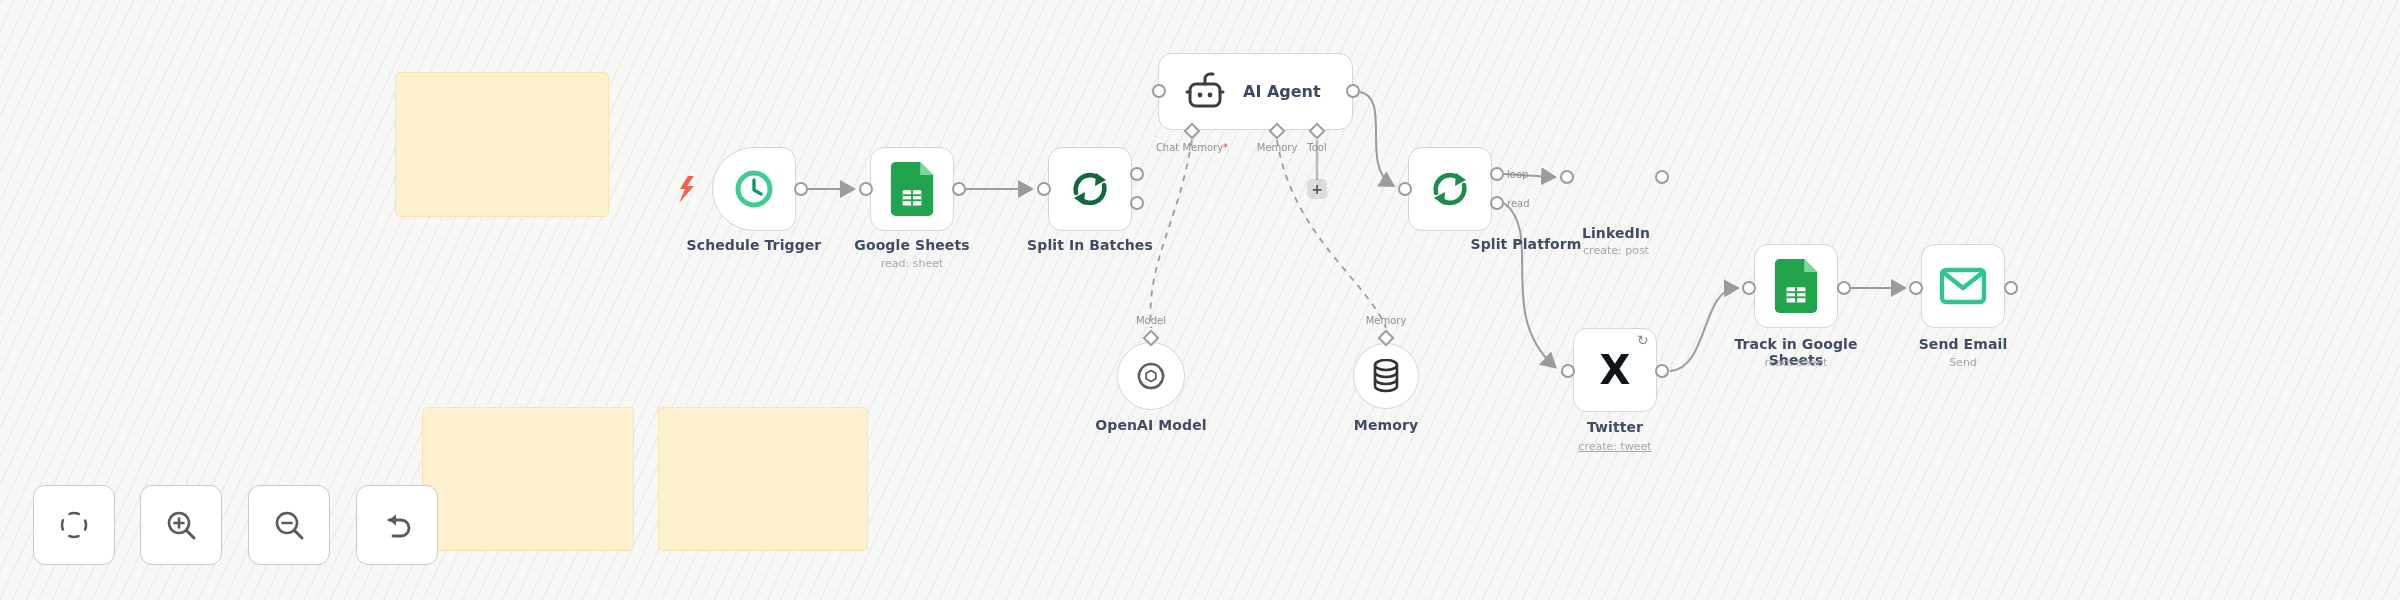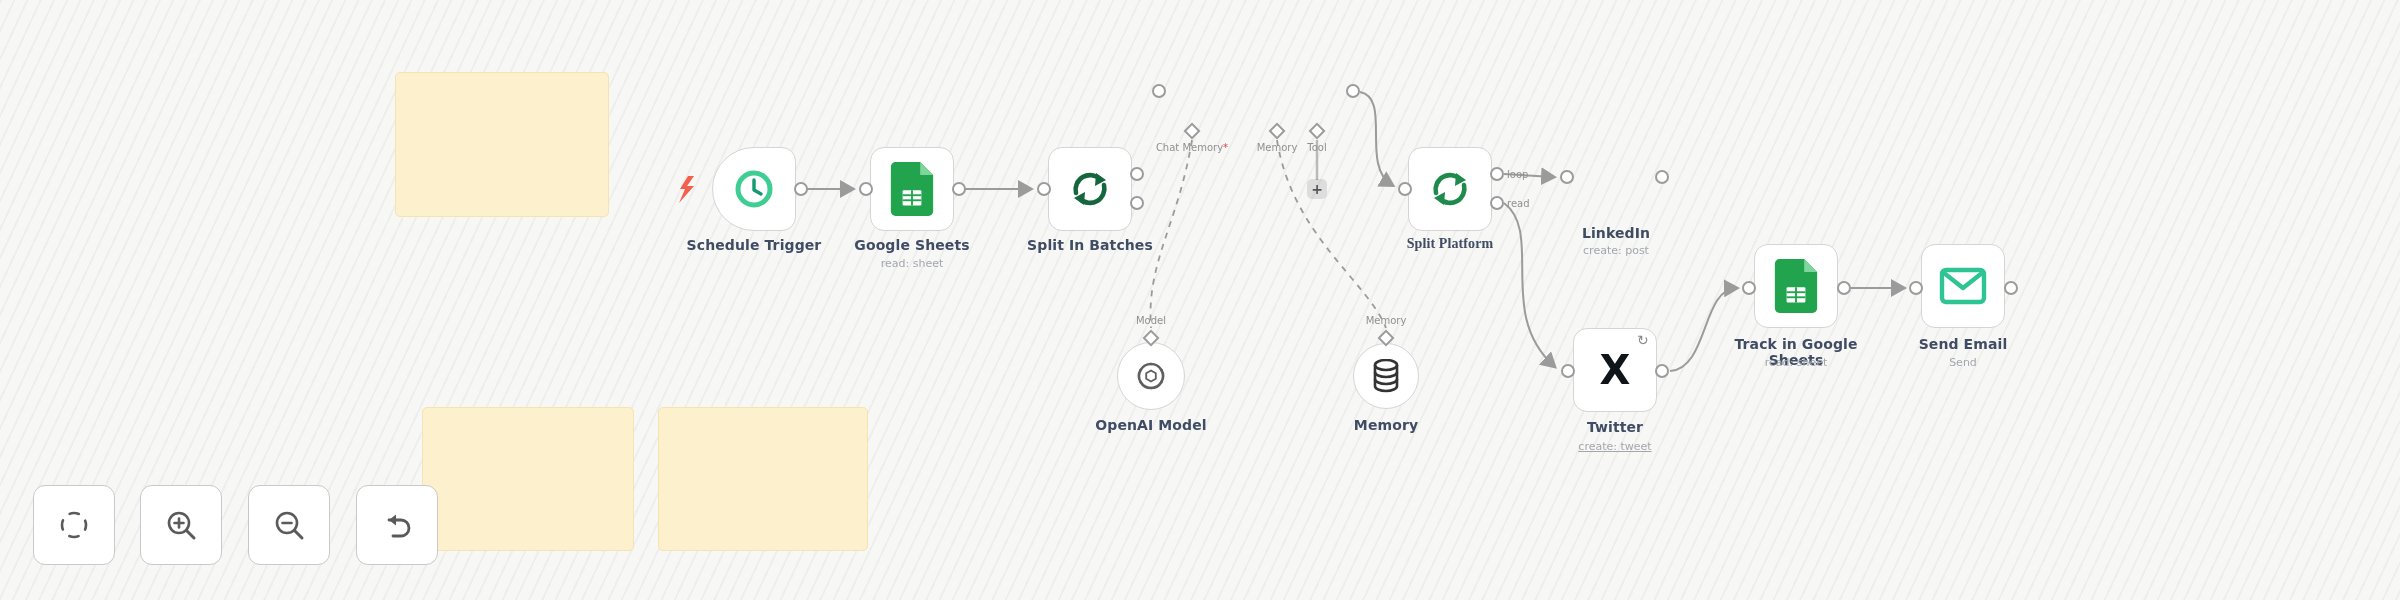--- a/index.html
+++ b/index.html
@@ -99,20 +99,31 @@
       <polygon points="6,-16 16,-9 5,-3" fill="#15663c"></polygon>
       <path d="M 14 -4 A 14.5 14.5 0 0 1 -10 10" fill="none" stroke="#15663c" stroke-width="4.6" stroke-linecap="round"></path>
       <polygon points="-6,16 -16,9 -5,3" fill="#15663c"></polygon>
     </svg>
   </div>
   <div class="caption" style="left:1000px;top:237px;">Split In Batches</div>
   <div class="port" style="left:1037px;top:182px;"></div>
   <div class="port" style="left:1130px;top:167px;"></div>
   <div class="port" style="left:1130px;top:196px;"></div>
 
+  <div class="node" style="left:1158px;top:53px;width:195px;height:77px;justify-content:flex-start;padding-left:26px;gap:16px;">
+    <svg width="42" height="40" viewBox="0 0 42 40">
+      <rect x="5" y="12" width="30" height="22" rx="6" fill="none" stroke="#3d3d3d" stroke-width="3"></rect>
+      <path d="M20 12 V7 a5 5 0 0 1 5 -5 h3" fill="none" stroke="#3d3d3d" stroke-width="3" stroke-linecap="round"></path>
+      <circle cx="15" cy="23" r="2.4" fill="#3d3d3d"></circle>
+      <circle cx="25" cy="23" r="2.4" fill="#3d3d3d"></circle>
+      <line x1="2" y1="20" x2="5" y2="20" stroke="#3d3d3d" stroke-width="3" stroke-linecap="round"></line>
+      <line x1="35" y1="20" x2="38" y2="20" stroke="#3d3d3d" stroke-width="3" stroke-linecap="round"></line>
+    </svg>
+    <span style="font-size:16px;font-weight:bold;color:#3c4960;">AI Agent</span>
+  </div>
   <div class="port" style="left:1152px;top:84px;"></div>
   <div class="port" style="left:1346px;top:84px;"></div>
   <div class="diamond" style="left:1186px;top:125px;"></div>
   <div class="diamond" style="left:1271px;top:125px;"></div>
   <div class="diamond" style="left:1311px;top:125px;"></div>
   <div class="portlabel center" style="left:1122px;top:142px;">
     <span>Chat Memory</span><span class="req">*</span>
   </div>
   <div class="portlabel center" style="left:1207px;top:142px;">Memory</div>
   <div class="portlabel center" style="left:1247px;top:142px;">Tool</div>
@@ -150,21 +161,21 @@
   <div class="caption" style="left:1296px;top:417px;">Memory</div>
 
   <div class="node" style="left:1408px;top:147px;width:84px;height:84px;">
     <svg width="46" height="46" viewBox="-23 -23 46 46">
       <path d="M -14 4 A 14.5 14.5 0 0 1 10 -10" fill="none" stroke="#1e8a4c" stroke-width="4.6" stroke-linecap="round"></path>
       <polygon points="6,-16 16,-9 5,-3" fill="#1e8a4c"></polygon>
       <path d="M 14 -4 A 14.5 14.5 0 0 1 -10 10" fill="none" stroke="#1e8a4c" stroke-width="4.6" stroke-linecap="round"></path>
       <polygon points="-6,16 -16,9 -5,3" fill="#1e8a4c"></polygon>
     </svg>
   </div>
-  <div class="caption" style="left:1360px;top:236px;font-family:Liberation Serif, serif;">Split Platform</div>
+  <div class="caption" style="left:1436px;top:236px;">Split Platform</div>
   <div class="port" style="left:1398px;top:182px;"></div>
   <div class="port" style="left:1490px;top:167px;"></div>
   <div class="port" style="left:1490px;top:196px;"></div>
   <div class="portlabel" style="left:1507px;top:169px;">loop</div>
   <div class="portlabel" style="left:1507px;top:198px;">read</div>
 
   <div class="caption" style="left:1526px;top:225px;">LinkedIn</div>
   <div class="sub" style="left:1526px;top:244px;">create: post</div>
   <div class="port" style="left:1560px;top:170px;"></div>
   <div class="port" style="left:1655px;top:170px;"></div>

